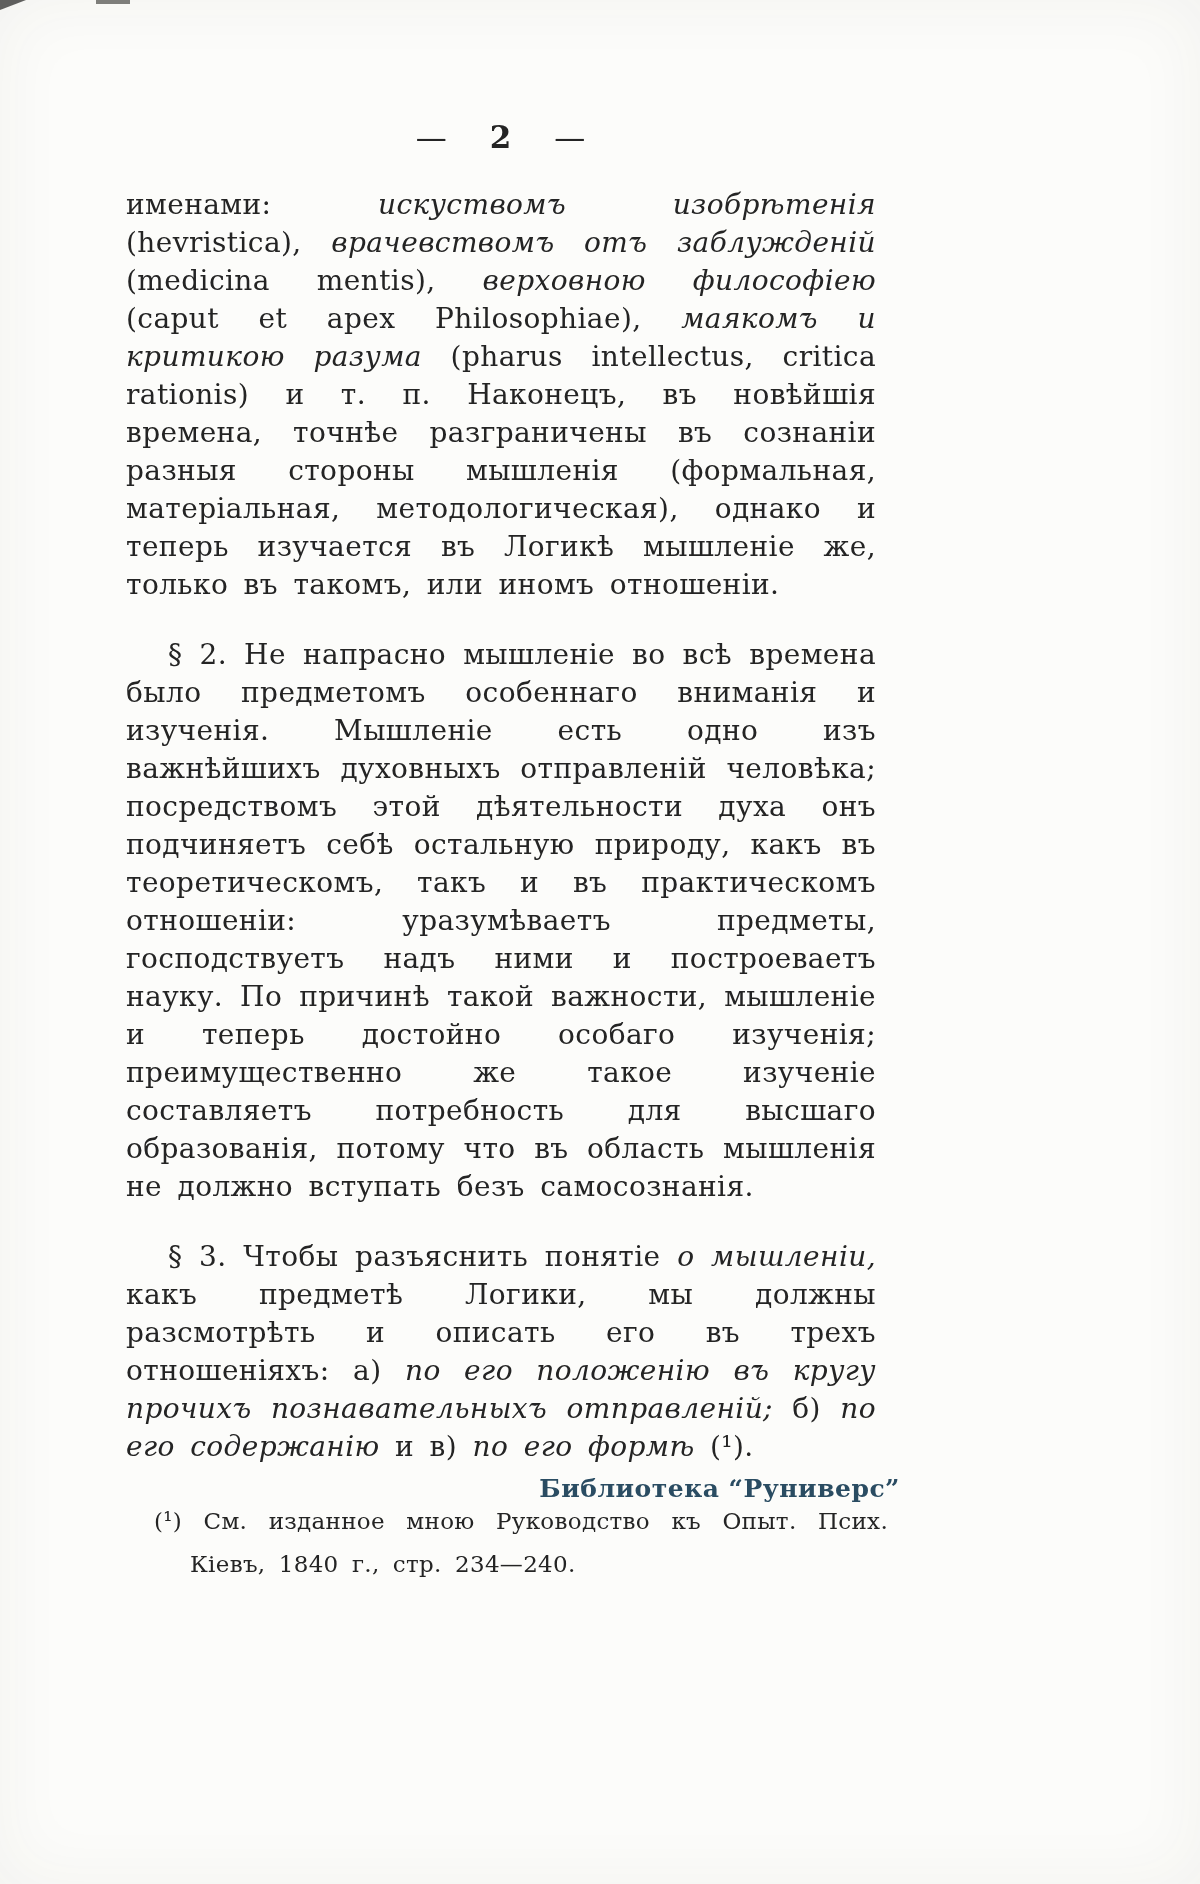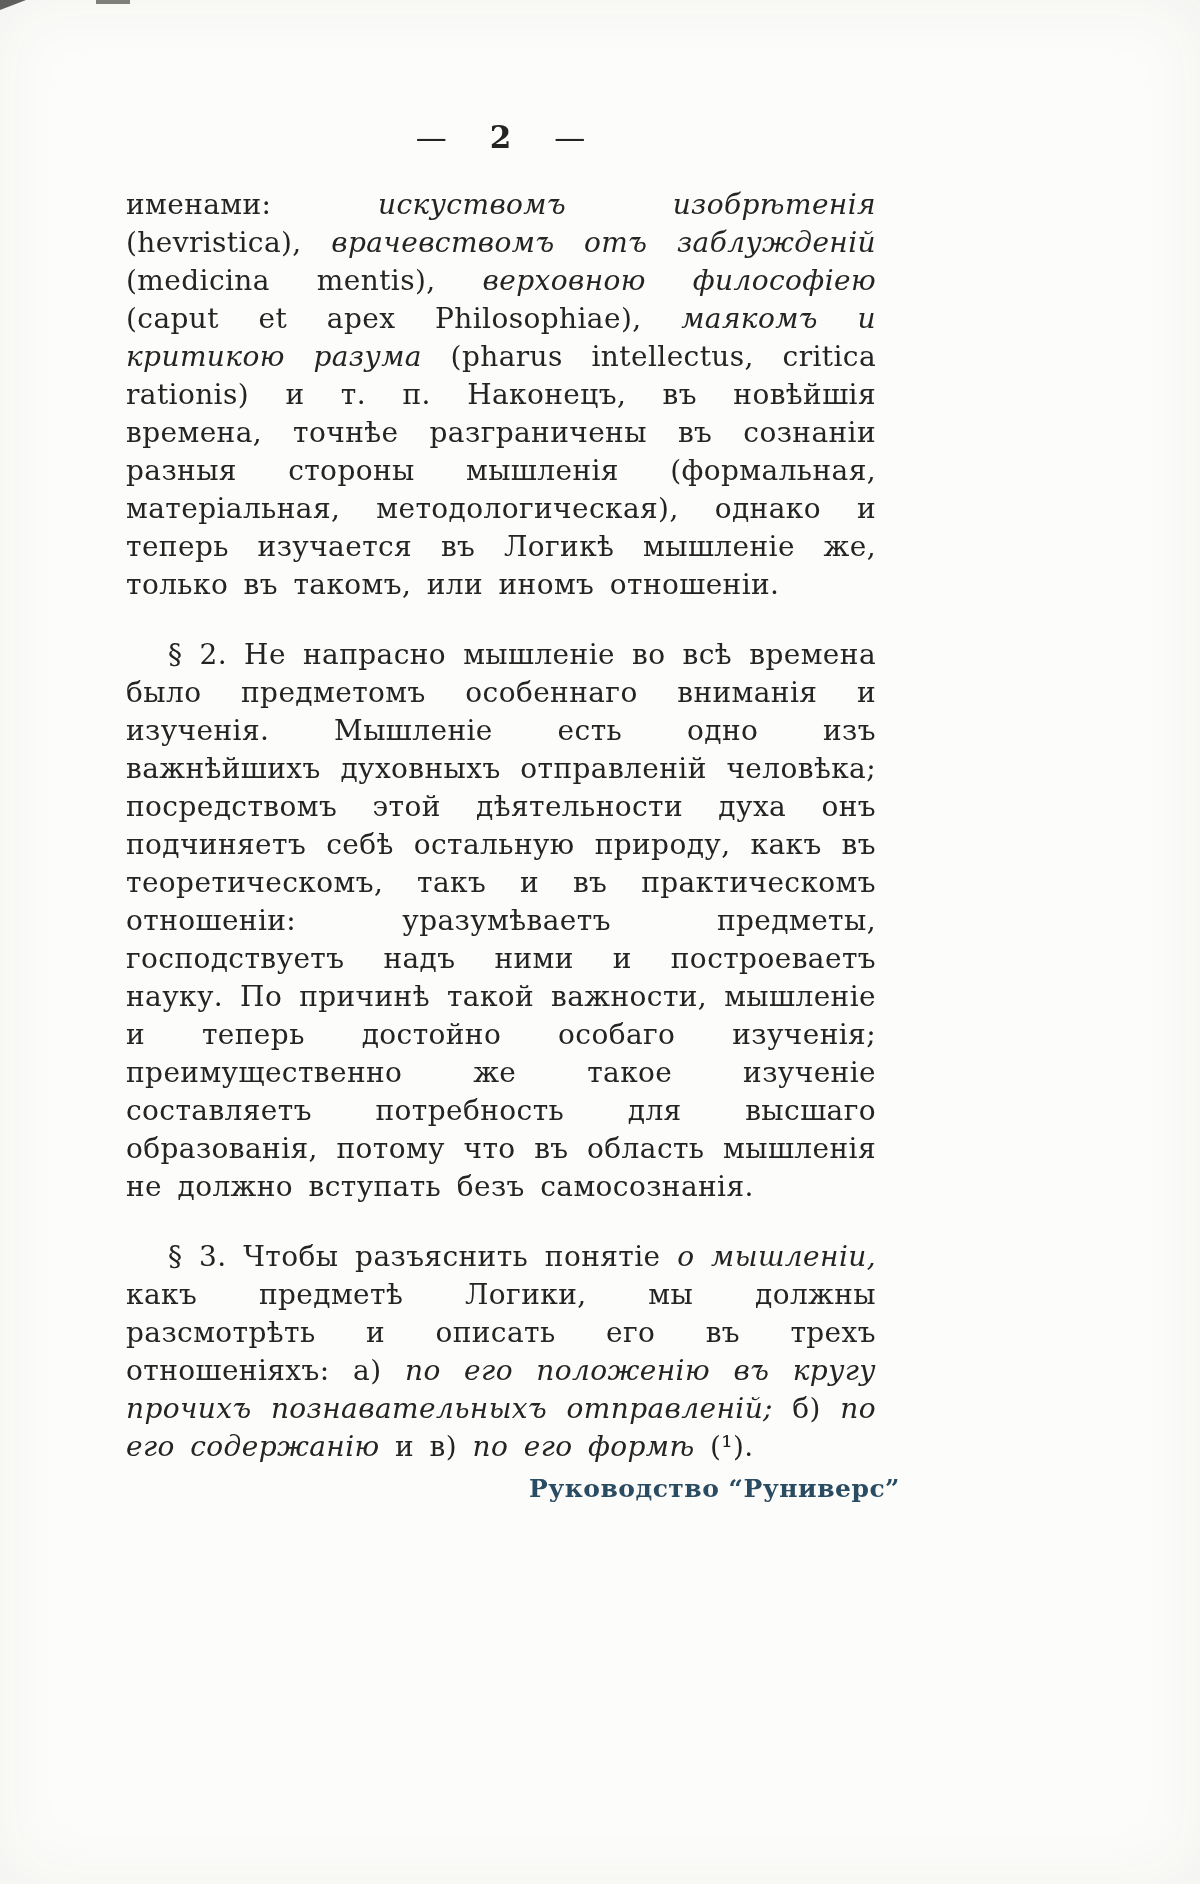--- a/index.html
+++ b/index.html
@@ -102,16 +102,17 @@
     <span class="num">2</span>
     <span class="dash">—</span>
   </div>
 
   <p class="para"><span>именами: </span><span class="it">искуствомъ изобрѣтенія </span><span>(hevristica), </span><span class="it">врачевствомъ отъ заблужденій </span><span>(medicina mentis), </span><span class="it">верховною философіею </span><span>(caput et apex Philosophiae), </span><span class="it">маякомъ и критикою разума </span><span>(pharus intellectus, critica rationis) и т. п. Наконецъ, въ новѣйшія времена, точнѣе разграничены въ сознаніи разныя стороны мышленія (формальная, матеріальная, методологическая), однако и теперь изучается въ Логикѣ мышленіе же, только въ такомъ, или иномъ отношеніи.</span></p>
 
   <p class="para indent"><span>§ 2.  Не напрасно мышленіе во всѣ времена было предметомъ особеннаго вниманія и изученія. Мышленіе есть одно изъ важнѣйшихъ духовныхъ отправленій человѣка; посредствомъ этой дѣятельности духа онъ подчиняетъ себѣ остальную природу, какъ въ теоретическомъ, такъ и въ практическомъ отношеніи: уразумѣваетъ предметы, господствуетъ надъ ними и построеваетъ науку. По причинѣ такой важности, мышленіе и теперь достойно особаго изученія; преимущественно же такое изученіе составляетъ потребность для высшаго образованія, потому что въ область мышленія не должно вступать безъ самосознанія.</span></p>
 
   <p class="para indent"><span>§ 3.  Чтобы разъяснить понятіе </span><span class="it">о мышленіи,</span><span> какъ предметѣ Логики, мы должны разсмотрѣть и описать его въ трехъ отношеніяхъ: а) </span><span class="it">по его положенію въ кругу прочихъ познавательныхъ отправленій;</span><span> б) </span><span class="it">по его содержанію</span><span> и в) </span><span class="it">по его формѣ</span><span> (¹).</span></p>
 
+  <div class="footnote"><span>(¹) См. изданное мною Руководство къ Опыт. Псих. Кіевъ, 1840 г., стр. 234—240.</span></div>
 
-  <div class="watermark" style="color: rgb(42, 76, 98);">Руководство “Руниверс”</div>
+  <div class="watermark" style="color: rgb(42, 76, 98);">Библиотека “Руниверс”</div>
 
 </div>
 
 </body></html>

